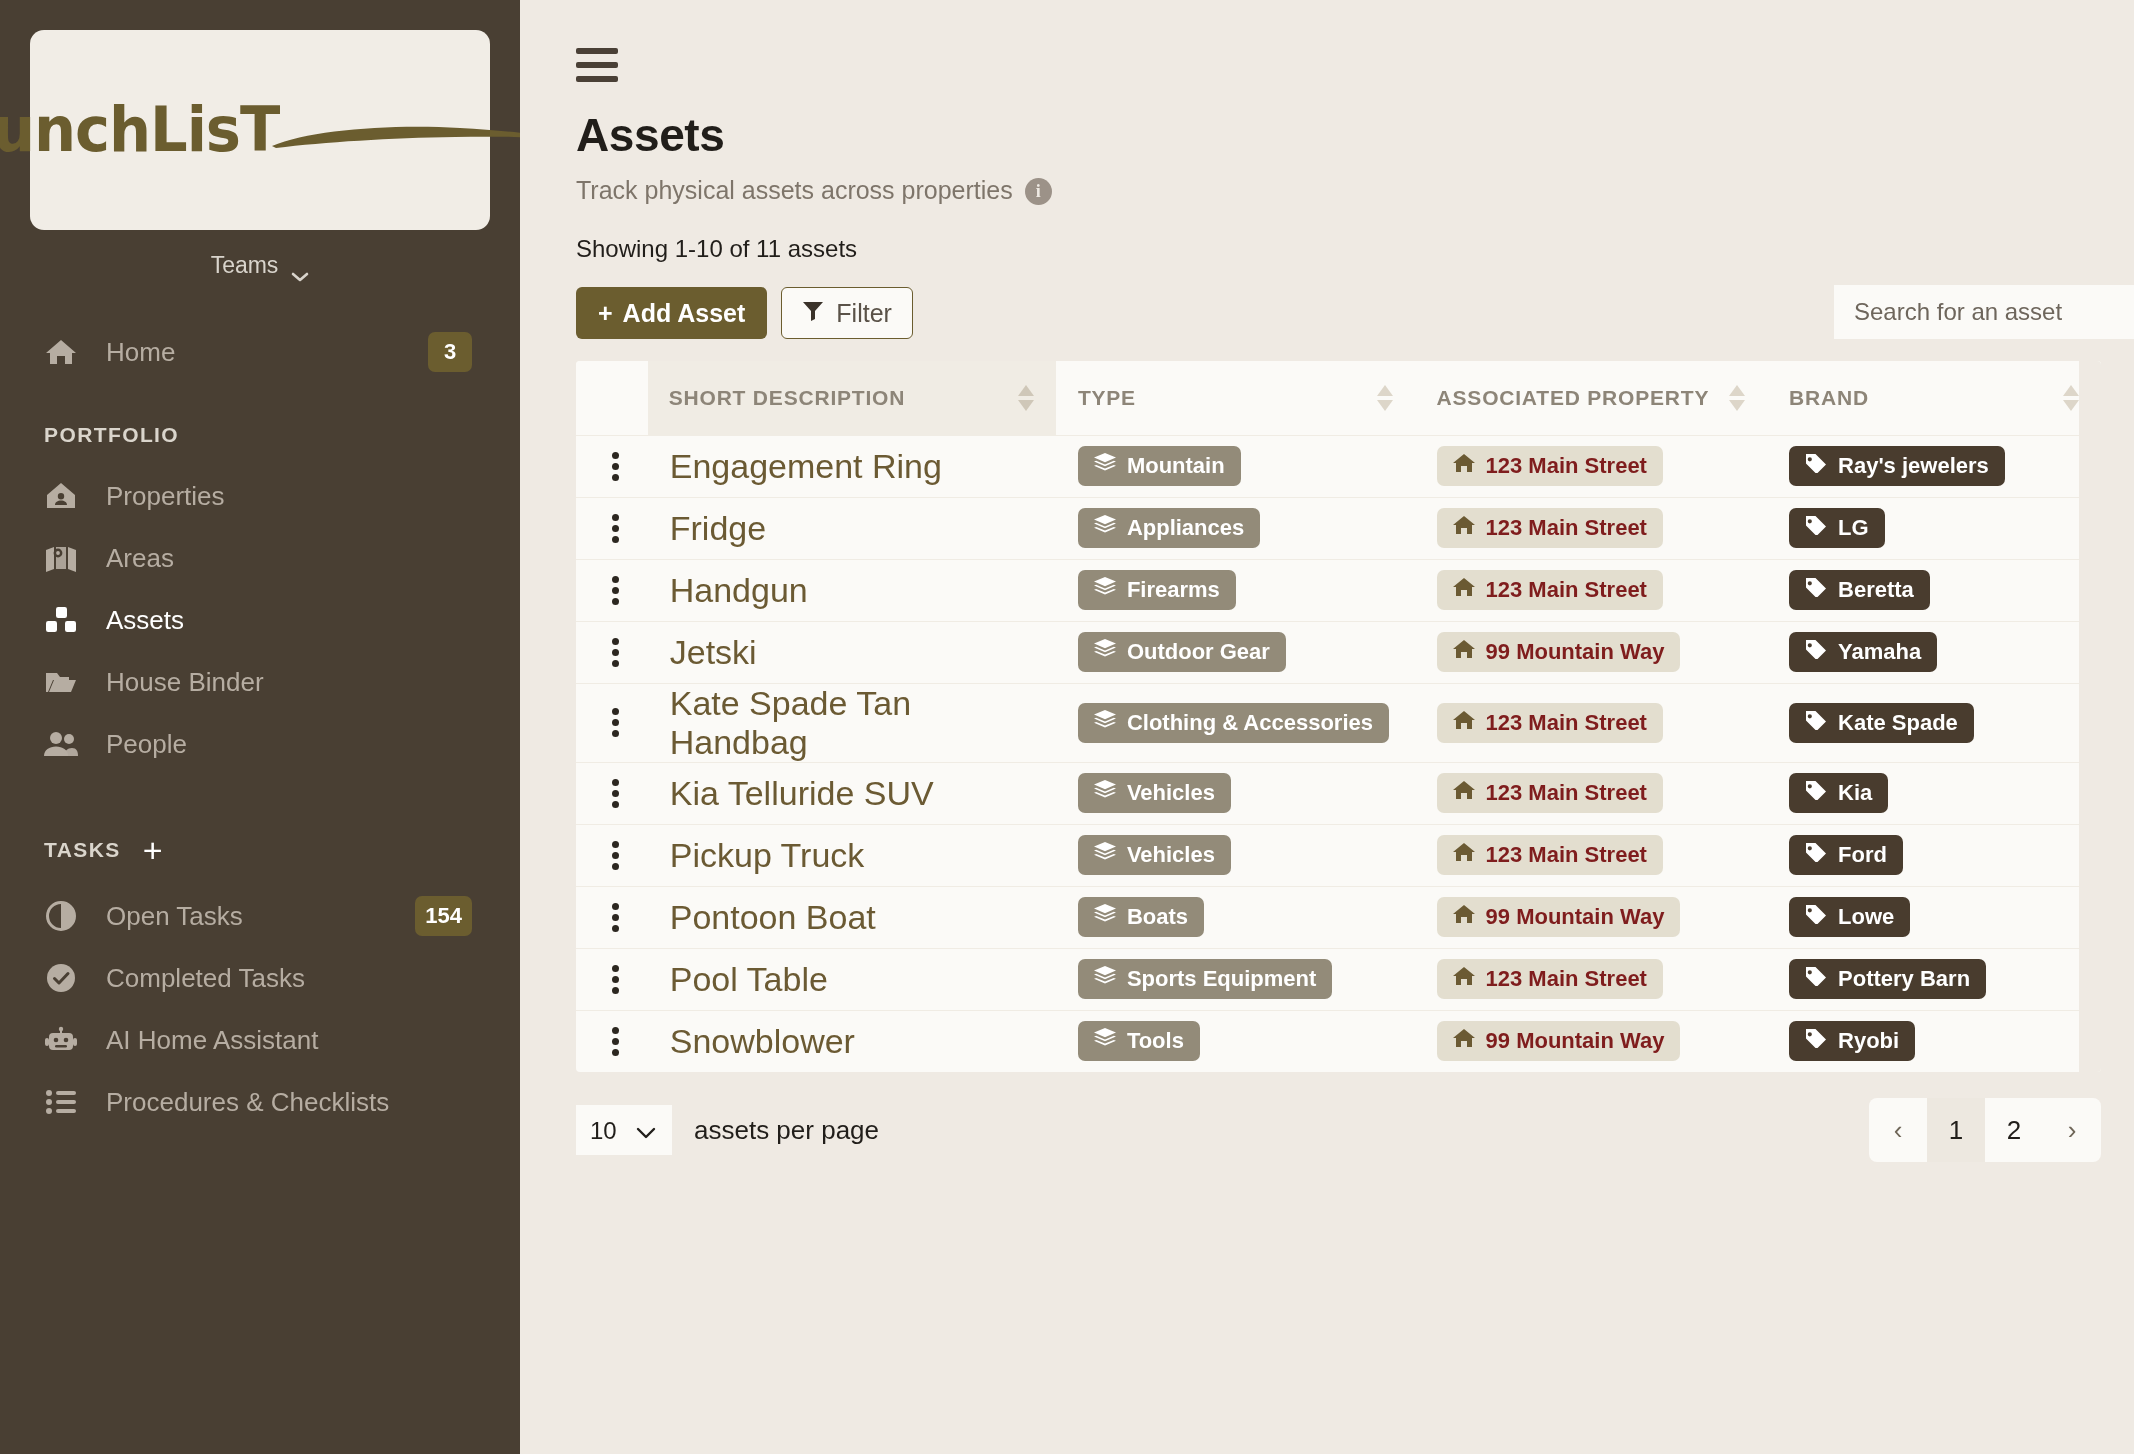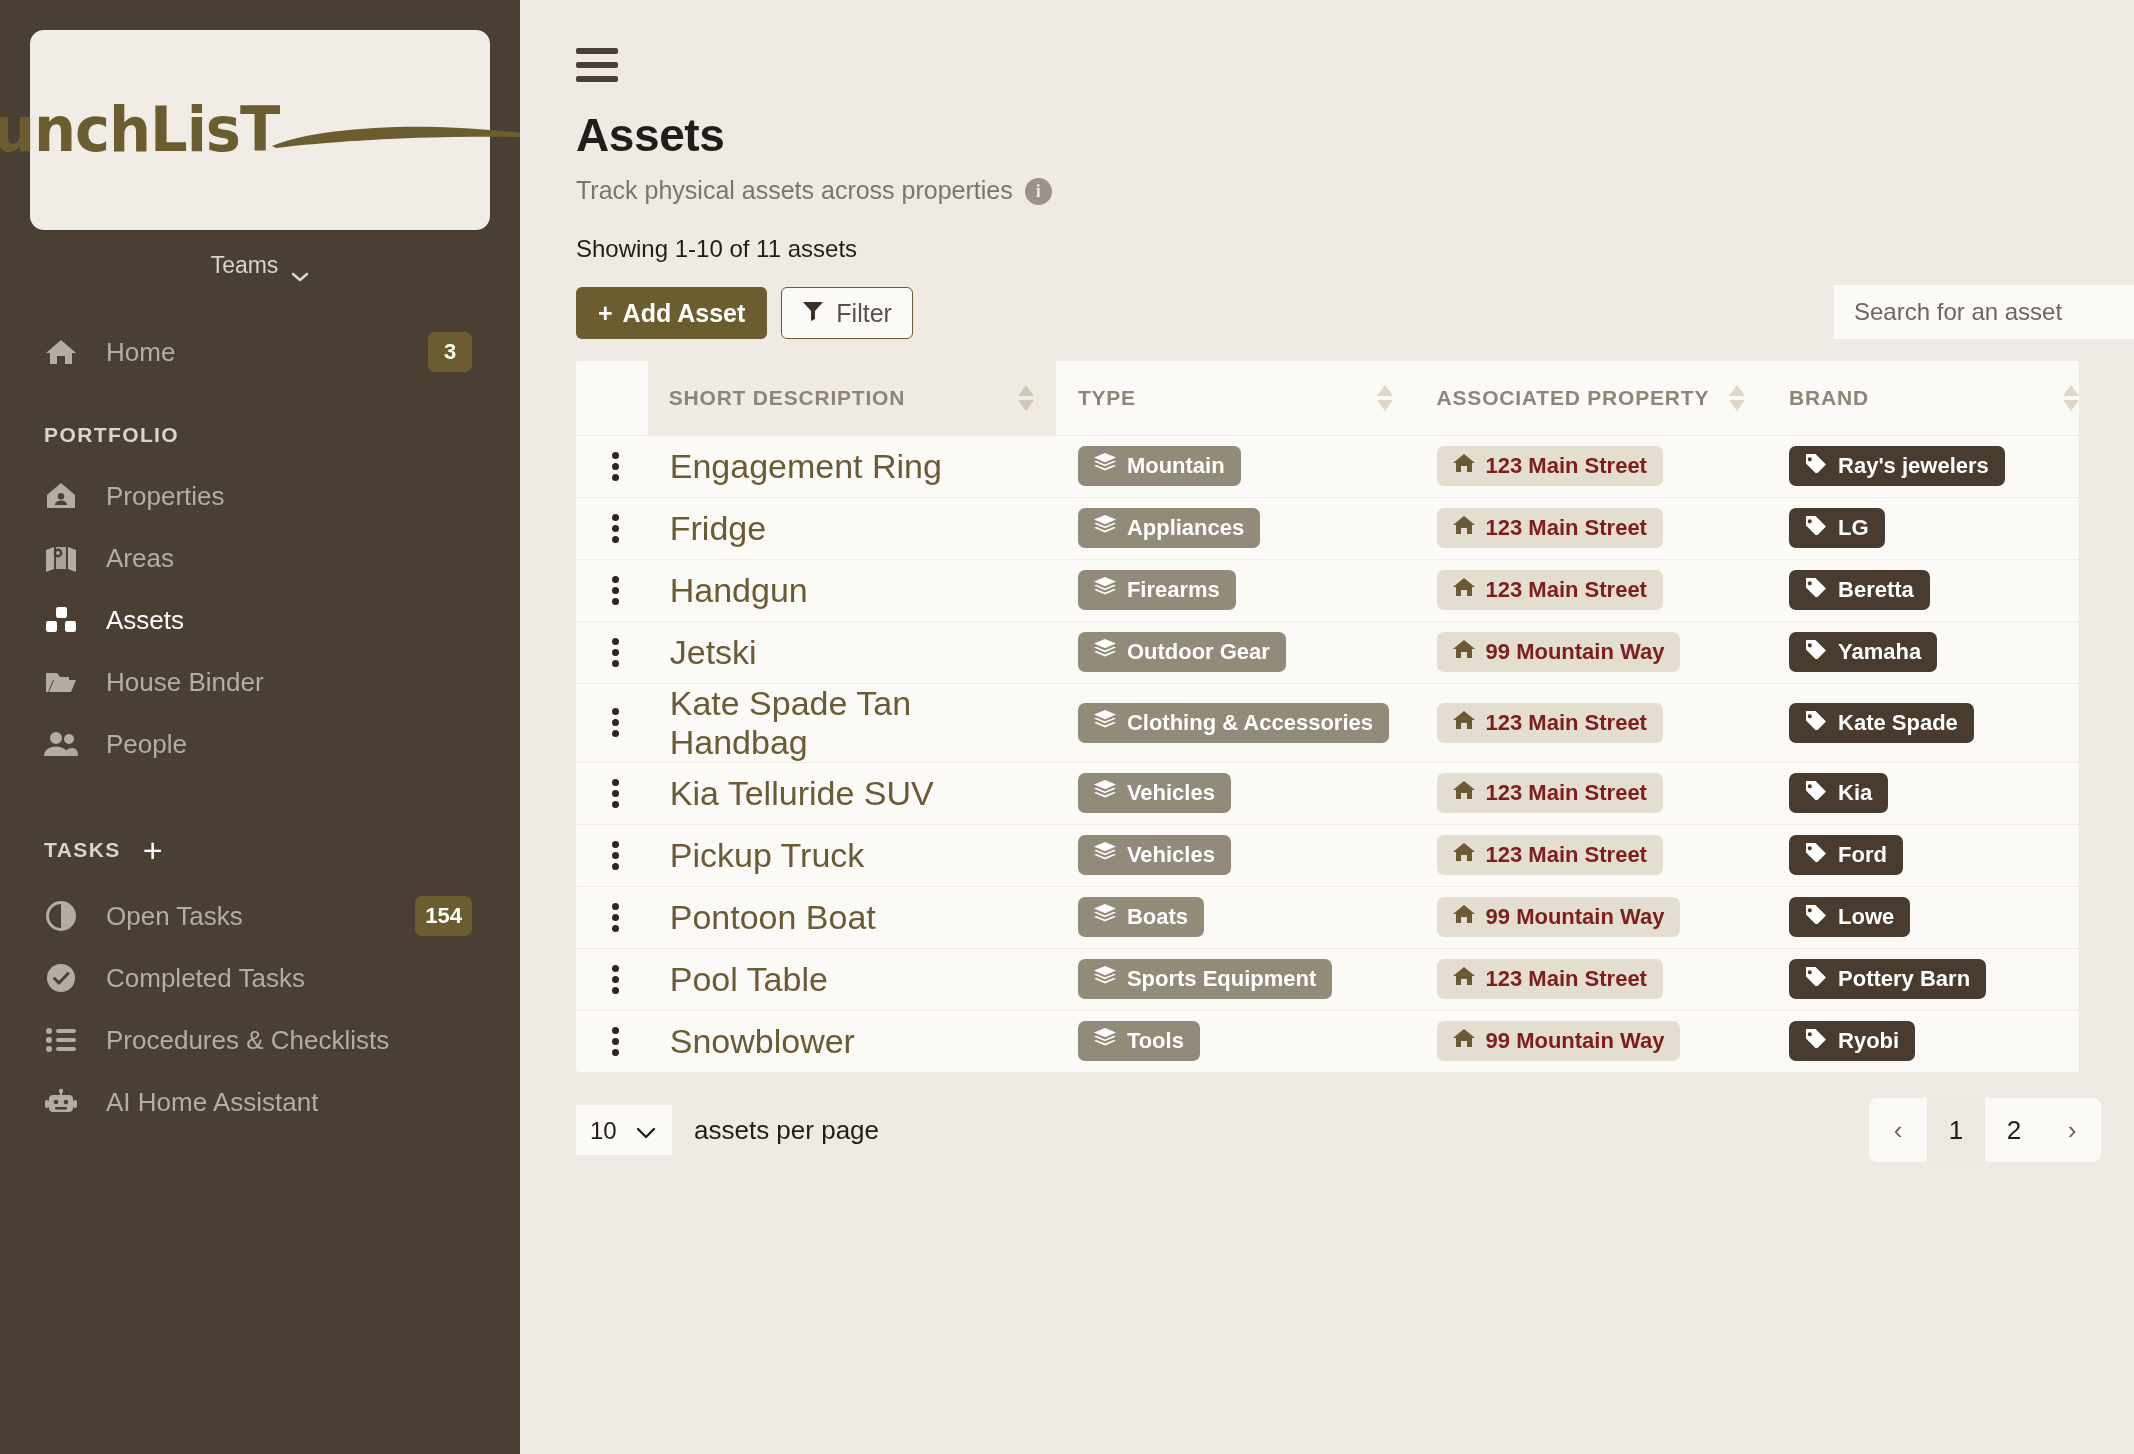--- a/index.html
+++ b/index.html
@@ -408,46 +408,46 @@
         <svg width="30" height="30" viewBox="0 0 30 30">
             <circle cx="15" cy="15" r="14" fill="#B6ADA2"></circle>
             <path d="M8.5 15.5l4.5 4.5 9-9.5" fill="none" stroke="#493F33" stroke-width="3" stroke-linecap="round" stroke-linejoin="round"></path>
           </svg>
       </span>
       <span class="lbl">Completed Tasks</span>
     </div>
 
     <div class="nav-item">
       <span class="ico">
-        <svg width="30" height="24" viewBox="0 0 30 24" fill="#B6ADA2">
-          <circle cx="3" cy="3" r="3"></circle>
-            <rect x="10" y="1" width="20" height="4" rx="2"></rect>
-          <circle cx="3" cy="12" r="3"></circle>
-            <rect x="10" y="10" width="20" height="4" rx="2"></rect>
-          <circle cx="3" cy="21" r="3"></circle>
-            <rect x="10" y="19" width="20" height="4" rx="2"></rect>
-        </svg>
-      </span>
-      <span class="lbl">Procedures &amp; Checklists</span>
-    </div>
-
-    <div class="nav-item">
-      <span class="ico">
         <svg width="32" height="28" viewBox="0 0 32 28" fill="#B6ADA2">
           <circle cx="16" cy="3" r="2.2"></circle>
             <rect x="15" y="4" width="2" height="4"></rect>
           <rect x="4" y="7" width="24" height="17" rx="4"></rect>
           <rect x="0" y="12" width="4" height="8" rx="2"></rect>
             <rect x="28" y="12" width="4" height="8" rx="2"></rect>
           <circle cx="11" cy="14" r="2.3" fill="#493F33"></circle>
             <circle cx="21" cy="14" r="2.3" fill="#493F33"></circle>
           <rect x="10" y="19" width="12" height="2.6" rx="1.3" fill="#493F33"></rect>
         </svg>
       </span>
       <span class="lbl">AI Home Assistant</span>
+    </div>
+
+    <div class="nav-item">
+      <span class="ico">
+        <svg width="30" height="24" viewBox="0 0 30 24" fill="#B6ADA2">
+          <circle cx="3" cy="3" r="3"></circle>
+            <rect x="10" y="1" width="20" height="4" rx="2"></rect>
+          <circle cx="3" cy="12" r="3"></circle>
+            <rect x="10" y="10" width="20" height="4" rx="2"></rect>
+          <circle cx="3" cy="21" r="3"></circle>
+            <rect x="10" y="19" width="20" height="4" rx="2"></rect>
+        </svg>
+      </span>
+      <span class="lbl">Procedures &amp; Checklists</span>
     </div>
 
   </nav>
 </aside>
 
 <main class="main">
 
   <div class="hamburger">
     <span></span>
     <span></span>

